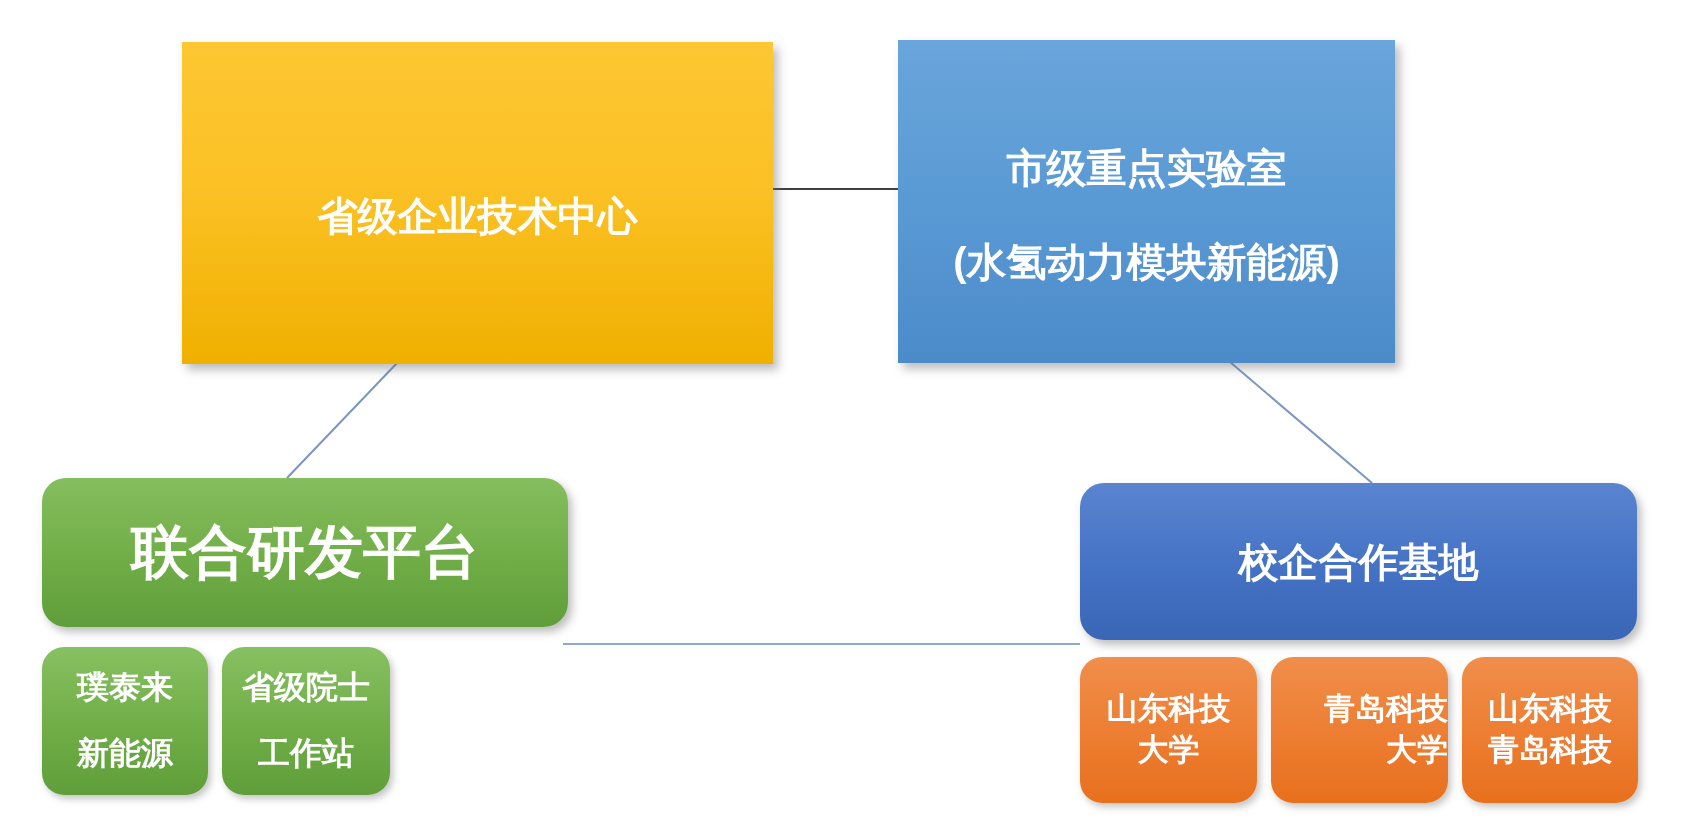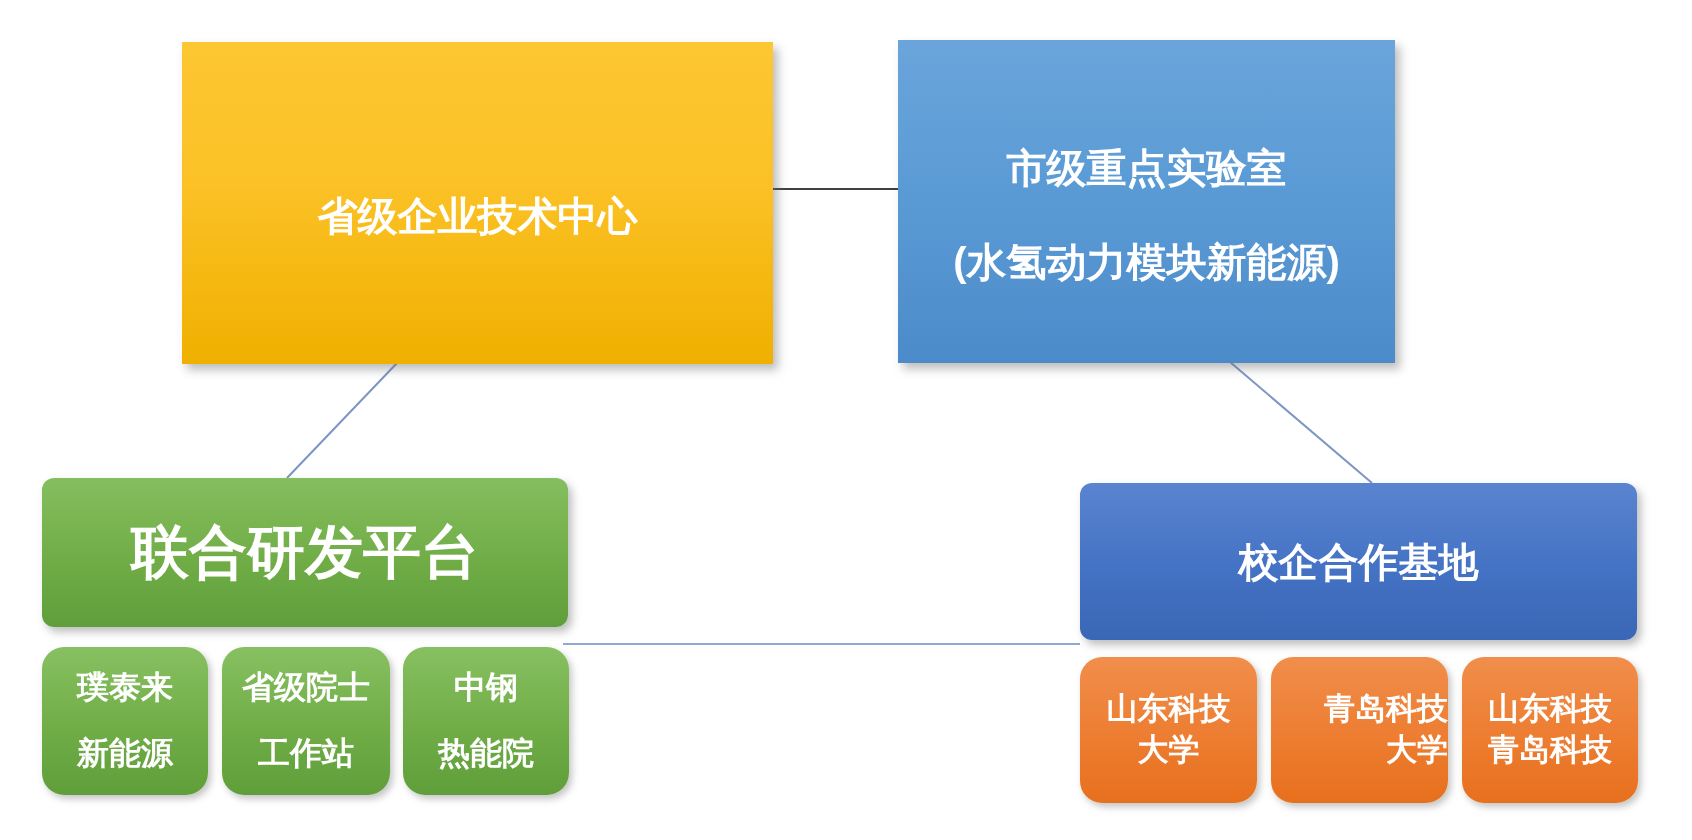--- a/index.html
+++ b/index.html
@@ -37,21 +37,21 @@
   .node.gold {
     left: 182px; top: 42px; width: 591px; height: 296px;
     background: linear-gradient(180deg, #fdc733 0%, #fbc125 45%, #f0b000 100%);
   }
   .node.skyblue {
     left: 898px; top: 40px; width: 497px; height: 297px;
     background: linear-gradient(180deg, #6aa5db 0%, #5b9bd5 45%, #4c8bca 100%);
   }
   
   .node.platform {
-    border-radius: 12px;
+    border-radius: 24px;
     box-shadow: 4px 5px 8px rgba(110,110,110,0.45);
   }
   .node.green-big {
     left: 42px; top: 478px; width: 526px; height: 149px;
     font-size: 58px;
     background: linear-gradient(180deg, #85be5e 0%, #70ad47 55%, #5f9e3a 100%);
   }
   .node.blue-big {
     left: 1080px; top: 483px; width: 557px; height: 157px;
     font-size: 40px;
@@ -112,24 +112,20 @@
   </div>
 
   <div class="node child green-child g1">
     <div class="line-text">璞泰来</div>
     <div class="line-text">新能源</div>
   </div>
   <div class="node child green-child g2">
     <div class="line-text">省级院士</div>
     <div class="line-text">工作站</div>
   </div>
-  <div class="node child green-child g3">
-    <div class="line-text">中钢</div>
-    <div class="line-text">热能院</div>
-  </div>
 
   <div class="node child orange-child o1">
     <div class="line-text">山东科技</div>
     <div class="line-text">大学</div>
   </div>
   <div class="node child orange-child o2">
     <div class="line-text">青岛科技</div>
     <div class="line-text">大学</div>
   </div>
   <div class="node child orange-child o3">

